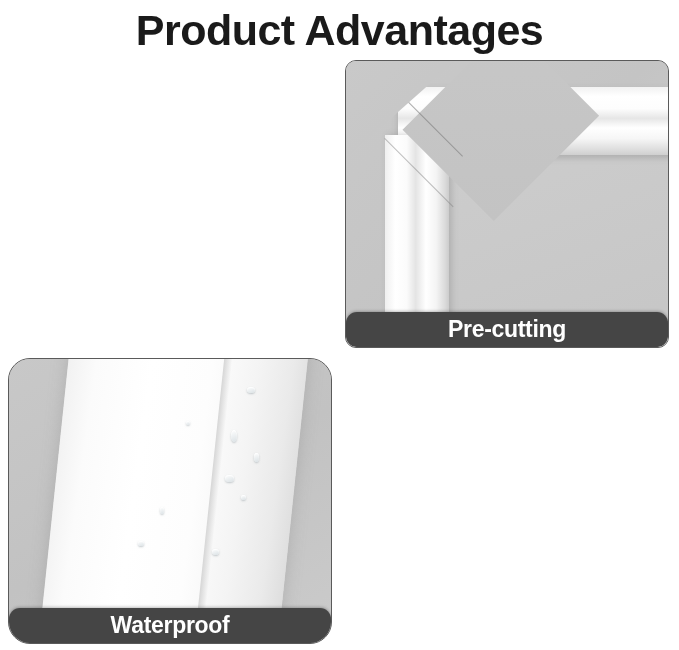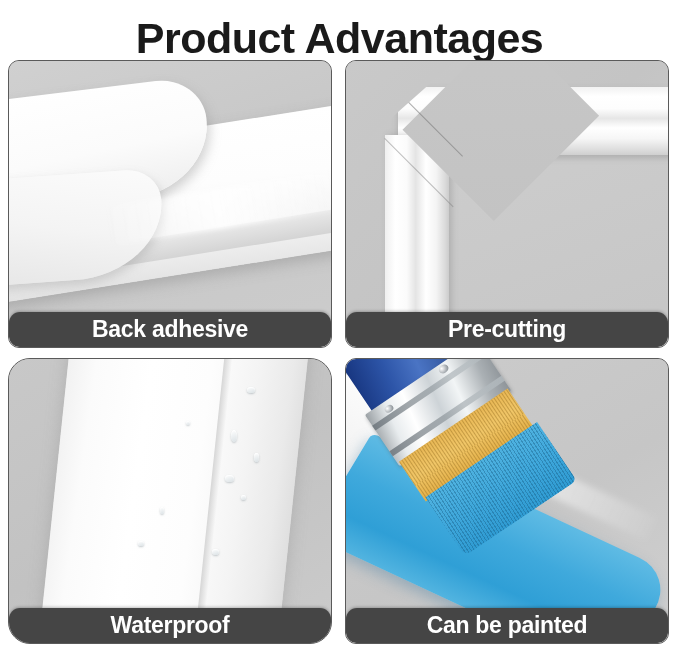--- a/index.html
+++ b/index.html
@@ -11,21 +11,21 @@
     width: 679px;
     height: 650px;
     font-family: "Liberation Sans", sans-serif;
     overflow: hidden;
     position: relative;
   }
 
   
   .page-title {
     position: absolute;
-    top: 12px;
+    top: 4px;
     left: 0;
     width: 679px;
     height: 56px;
     line-height: 52px;
     text-align: center;
     font-size: 43px;
     font-weight: bold;
     letter-spacing: -0.5px;
     color: #1a1a1a;
     white-space: nowrap;
@@ -320,32 +320,20 @@
     border-radius: 0 0 6px 8px;
   }
 </style>
 </head>
 <body>
 
 <div class="page-title">Product Advantages</div>
 
 <div class="grid">
 
-  <div class="panel p1">
-    <div class="photo">
-      <div class="bg"></div>
-      <div class="strip-main"></div>
-      <div class="strip-edge"></div>
-      <div class="peel-upper"></div>
-      <div class="peel-gap"></div>
-      <div class="peel-lower"></div>
-      <div class="sheen"></div>
-    </div>
-    <div class="caption">Back adhesive</div>
-  </div>
 
   <div class="panel p2">
     <div class="photo">
       <div class="bg"></div>
       <div class="wall"></div>
       <div class="crown-top"></div>
       <div class="crown-left"></div>
       <div class="miter"></div>
       <div class="miter-line"></div>
       <div class="miter-line2"></div>
@@ -365,33 +353,14 @@
       <div class="drop" style="left:67%; top:41%;  width:9px;  height:7px;"></div>
       <div class="drop" style="left:72%; top:48%;  width:5px;  height:5px;"></div>
       <div class="drop" style="left:40%; top:64%;  width:6px;  height:5px;"></div>
       <div class="drop" style="left:63%; top:67%;  width:7px;  height:6px;"></div>
       <div class="drop" style="left:55%; top:22%;  width:4px;  height:4px;"></div>
       <div class="drop" style="left:47%; top:52%;  width:4px;  height:7px;"></div>
     </div>
     <div class="caption">Waterproof</div>
   </div>
 
-  <div class="panel p4">
-    <div class="photo">
-      <div class="bg"></div>
-      <div class="board"></div>
-      <div class="stroke"></div>
-      <div class="stroke-gloss"></div>
-      <div class="brush">
-        <div class="handle"></div>
-        <div class="ferrule"></div>
-        <div class="ferrule-band" style="top:30%;"></div>
-        <div class="ferrule-band" style="top:44%;"></div>
-        <div class="rivet" style="left:22%; top:26%;"></div>
-        <div class="rivet" style="left:58%; top:25%;"></div>
-        <div class="bristles-gold"></div>
-        <div class="bristles-blue"></div>
-      </div>
-    </div>
-    <div class="caption">Can be painted</div>
-  </div>
 
 </div>
 
 </body></html>

